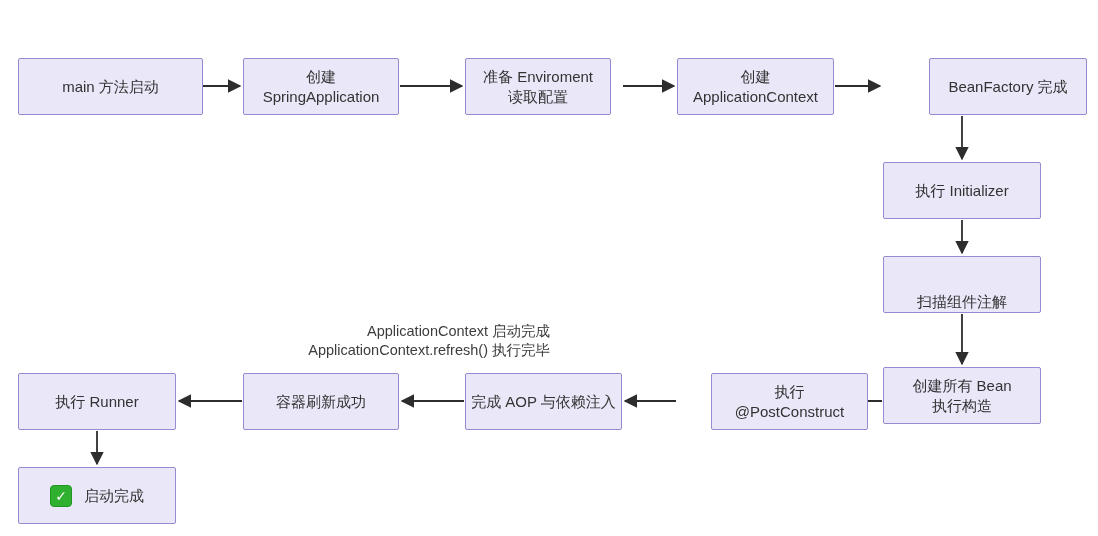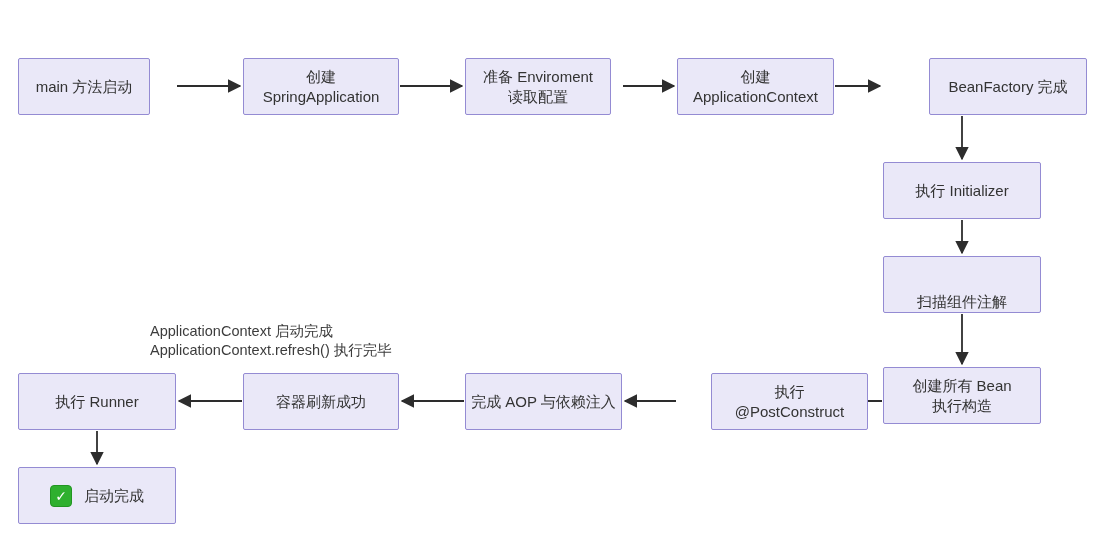--- a/index.html
+++ b/index.html
@@ -38,21 +38,21 @@
     line-height: 20px;
   }
   .node .label {
     white-space: pre-line;
   }
   .annotation {
     position: absolute;
     left: 150px;
     top: 322px;
     width: 400px;
-    text-align: left;
+    text-align: right;
     color: #3c3c3c;
     font-size: 14.5px;
     line-height: 18.5px;
   }
   .check-icon {
     display: inline-flex;
     align-items: center;
     justify-content: center;
     width: 20px;
     height: 20px;
@@ -90,21 +90,21 @@
     <line x1="962" y1="116" x2="962" y2="159" stroke="#2d2d2d" stroke-width="1.8" marker-end="url(#ah)"></line>
     <line x1="962" y1="220" x2="962" y2="253" stroke="#2d2d2d" stroke-width="1.8" marker-end="url(#ah)"></line>
     <line x1="962" y1="314" x2="962" y2="364" stroke="#2d2d2d" stroke-width="1.8" marker-end="url(#ah)"></line>
     <line x1="882" y1="401" x2="838" y2="401" stroke="#2d2d2d" stroke-width="1.8" marker-end="url(#ah)"></line>
     <line x1="676" y1="401" x2="625" y2="401" stroke="#2d2d2d" stroke-width="1.8" marker-end="url(#ah)"></line>
     <line x1="464" y1="401" x2="402" y2="401" stroke="#2d2d2d" stroke-width="1.8" marker-end="url(#ah)"></line>
     <line x1="242" y1="401" x2="179" y2="401" stroke="#2d2d2d" stroke-width="1.8" marker-end="url(#ah)"></line>
     <line x1="97" y1="431" x2="97" y2="464" stroke="#2d2d2d" stroke-width="1.8" marker-end="url(#ah)"></line>
   </svg>
 
-  <div class="node" style="left:18px; top:58px; width:132px; height:57px;">
+  <div class="node" style="left:18px; top:58px; width:185px; height:57px;">
     <span class="label">main 方法启动</span>
   </div>
   <div class="node" style="left:243px; top:58px; width:156px; height:57px;">
     <span class="label">创建
 SpringApplication</span>
   </div>
   <div class="node" style="left:465px; top:58px; width:146px; height:57px;">
     <span class="label">准备 Enviroment
 读取配置</span>
   </div>

